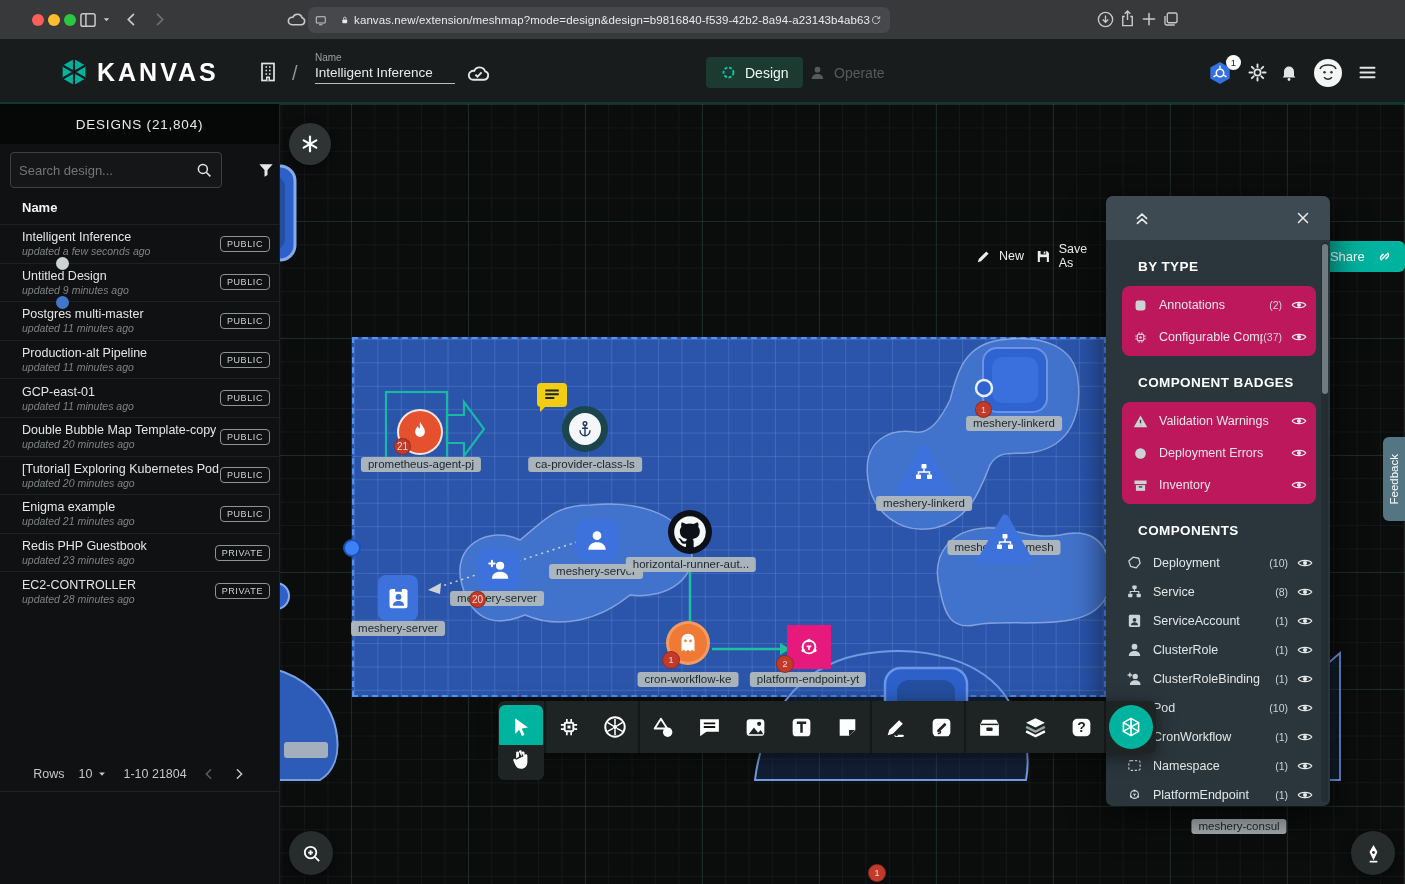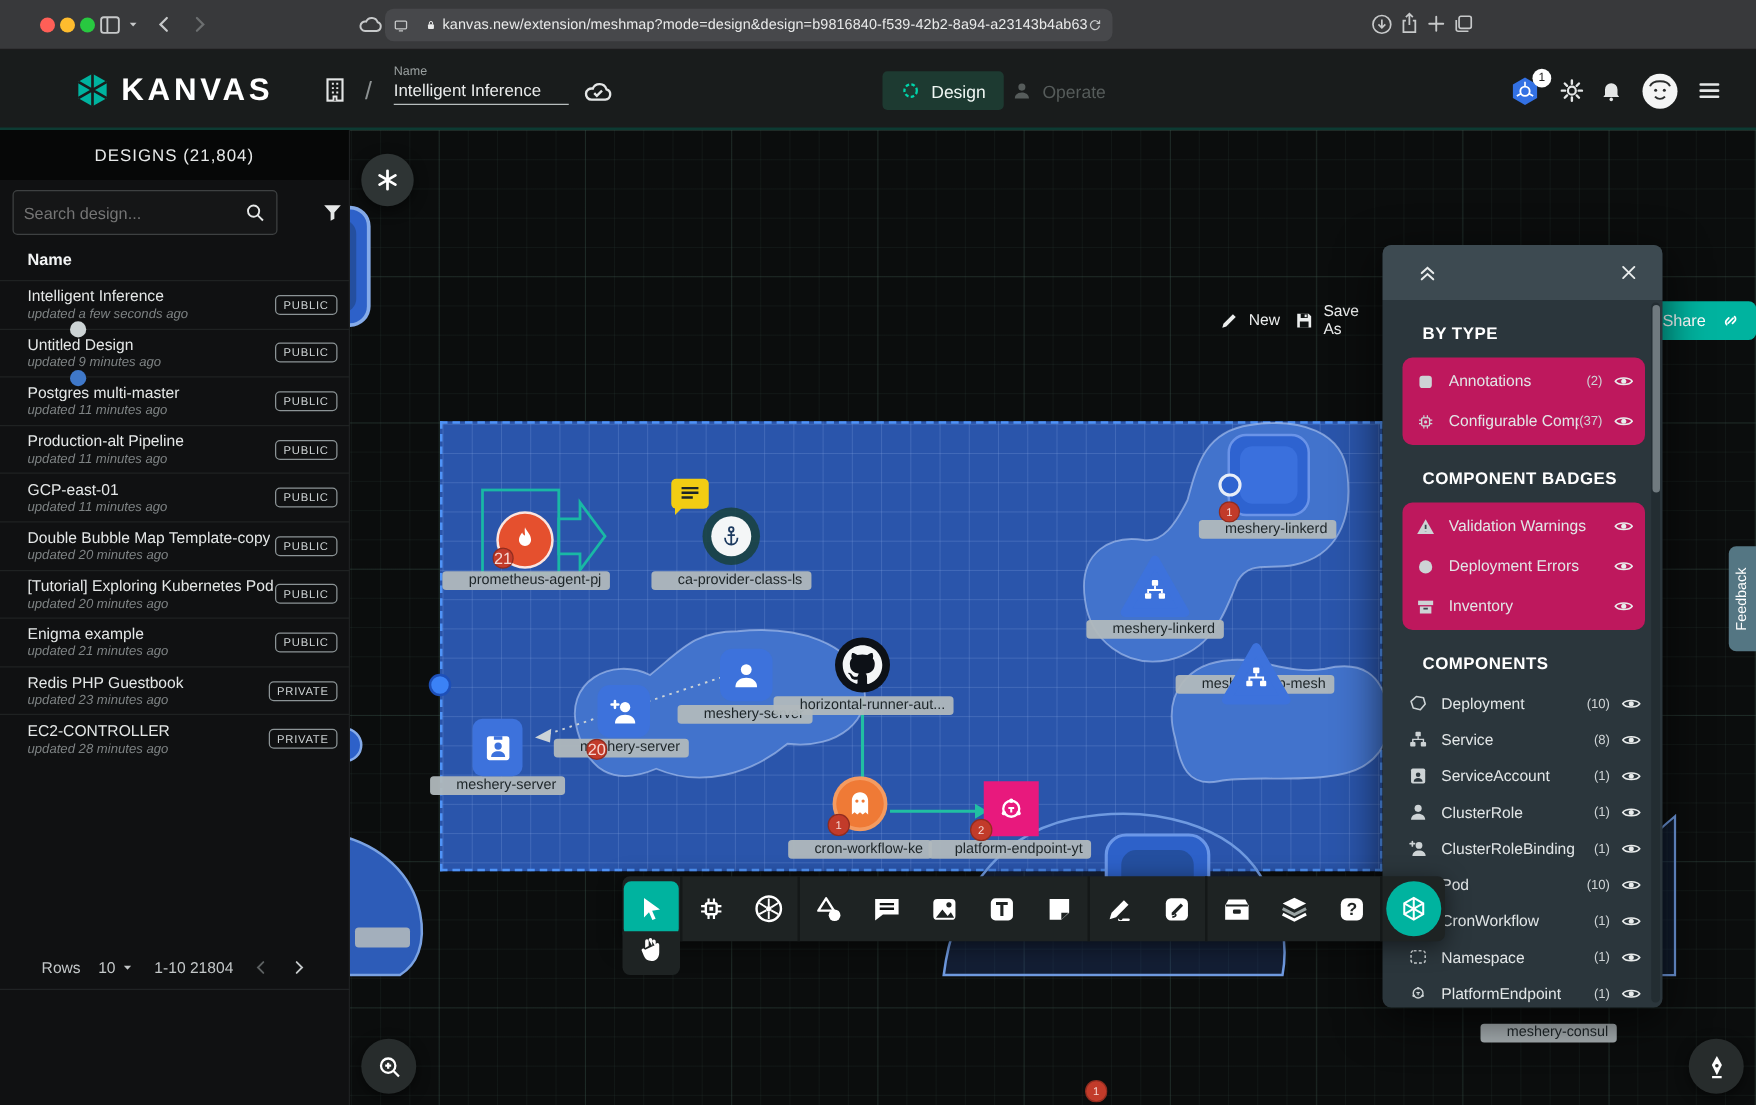--- a/index.html
+++ b/index.html
@@ -38,24 +38,24 @@
       linear-gradient(rgba(60,88,78,.14) 1px, transparent 1px),
       linear-gradient(90deg, rgba(60,88,78,.14) 1px, transparent 1px);
     background-size:117px 117px,117px 117px,23.4px 23.4px,23.4px 23.4px; z-index:1; }
   .selection { position:absolute; left:352px; top:233px; width:754px; height:360px; background:#2a55ab;
     background-image:
       linear-gradient(rgba(150,178,235,.22) 1px, transparent 1px),
       linear-gradient(90deg, rgba(150,178,235,.22) 1px, transparent 1px);
     background-size:23.4px 23.4px; border:2px dashed #4f93f7; }
   .overlay { position:absolute; left:0; top:0; z-index:2; pointer-events:none; }
   .chip { position:absolute; transform:translateX(-50%); background:rgba(176,184,188,.95); color:#1d2528;
-    font-size:11.5px; padding:1px 7px 2px 21px; border-radius:3px; white-space:nowrap; z-index:3; }
+    font-size:11.5px; padding:1px 7px 2px 7px; border-radius:3px; white-space:nowrap; z-index:3; }
   .node { position:absolute; z-index:4; display:flex; align-items:center; justify-content:center; }
   .nbadge { position:absolute; border-radius:50%; background:#c23b2a; color:#f6d7d2; display:flex;
-    align-items:center; justify-content:center; font-size:13px; z-index:5; border:1px solid rgba(0,0,0,.25); }
+    align-items:center; justify-content:center; font-size:10px; z-index:5; border:1px solid rgba(0,0,0,.25); }
   .sq-node { background:#3d72dc; border-radius:10px; }
 
   
   .dtoolbar { position:absolute; left:975px; top:136px; height:32px; display:flex; align-items:center;
     gap:11px; z-index:6; color:#eceeee; }
   .dtb-item { display:flex; align-items:center; gap:7px; font-size:12.5px; cursor:default; }
   .actions-btn { display:flex; align-items:center; border:1px solid #e8eaea; border-radius:6px;
     height:31px; font-size:13px; color:#f0f2f2; }
   .share-btn { display:flex; align-items:center; justify-content:space-between; background:#00b39f;
     border-radius:6px; height:31px; width:88px; padding:0 12px; color:#fff; font-size:13px; }

